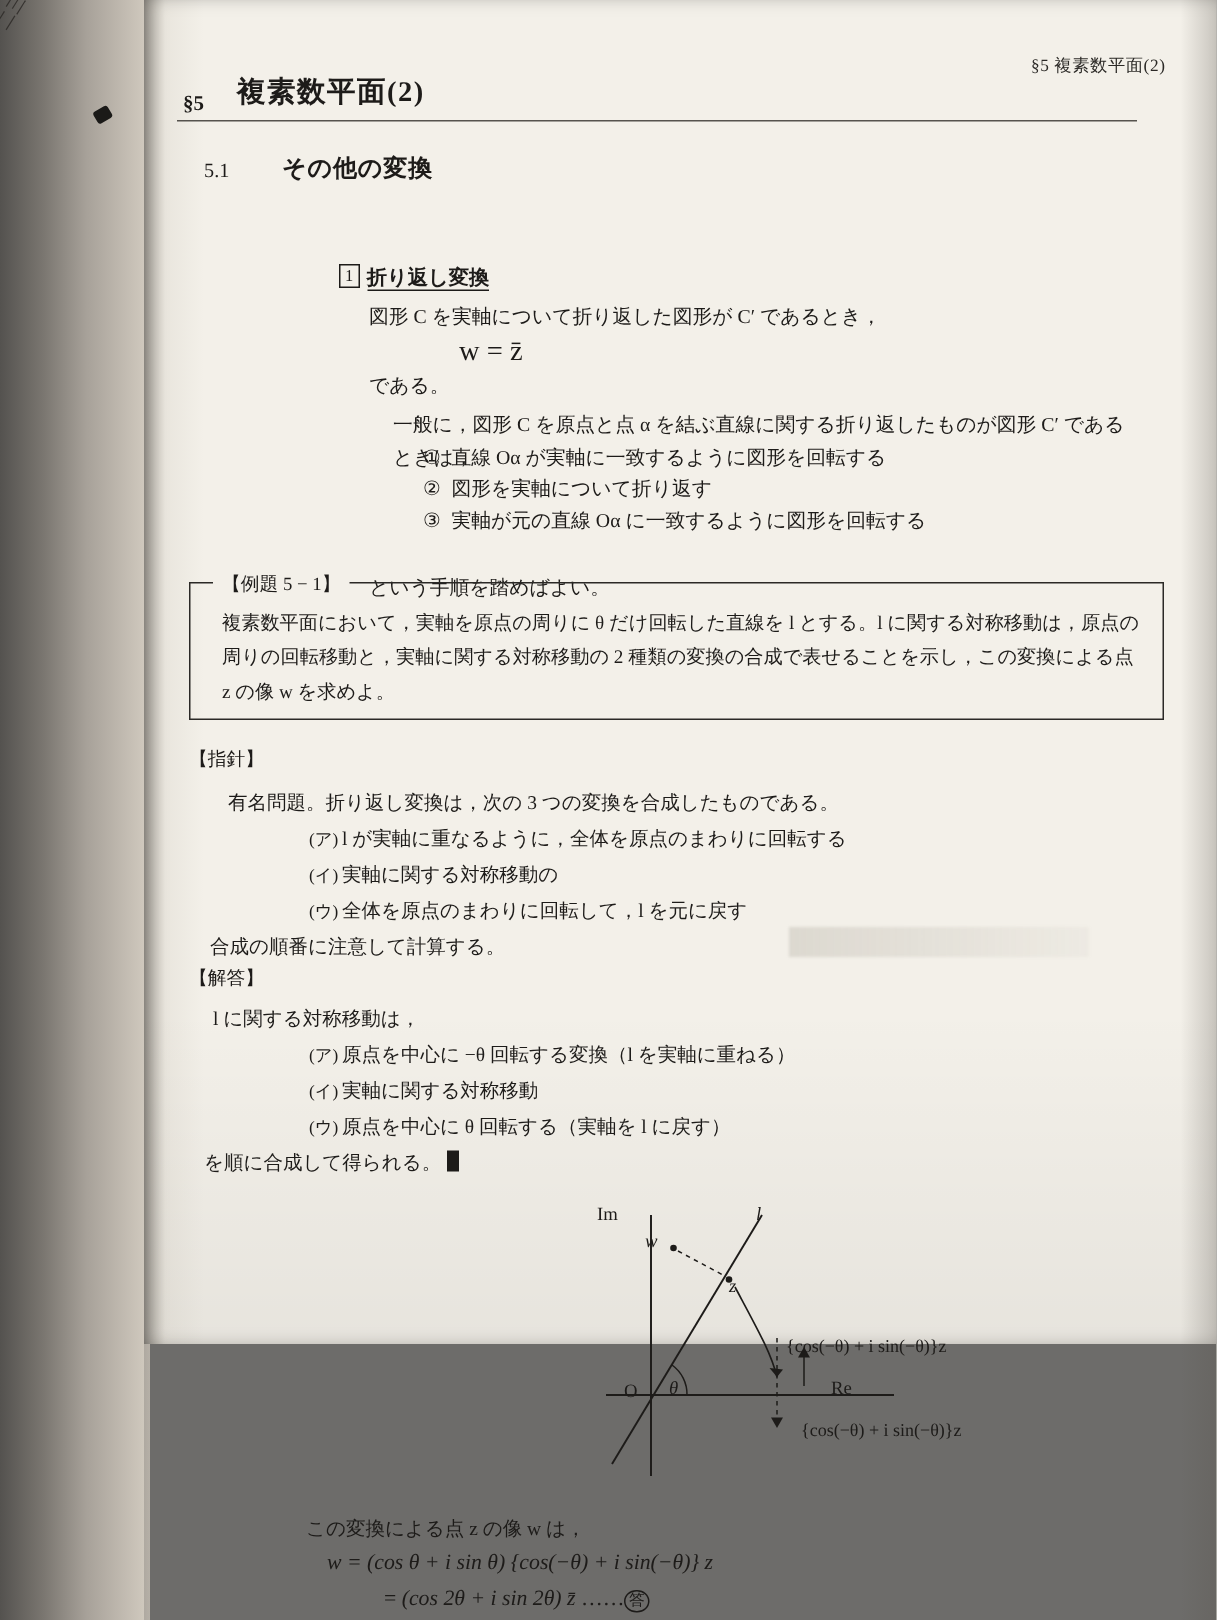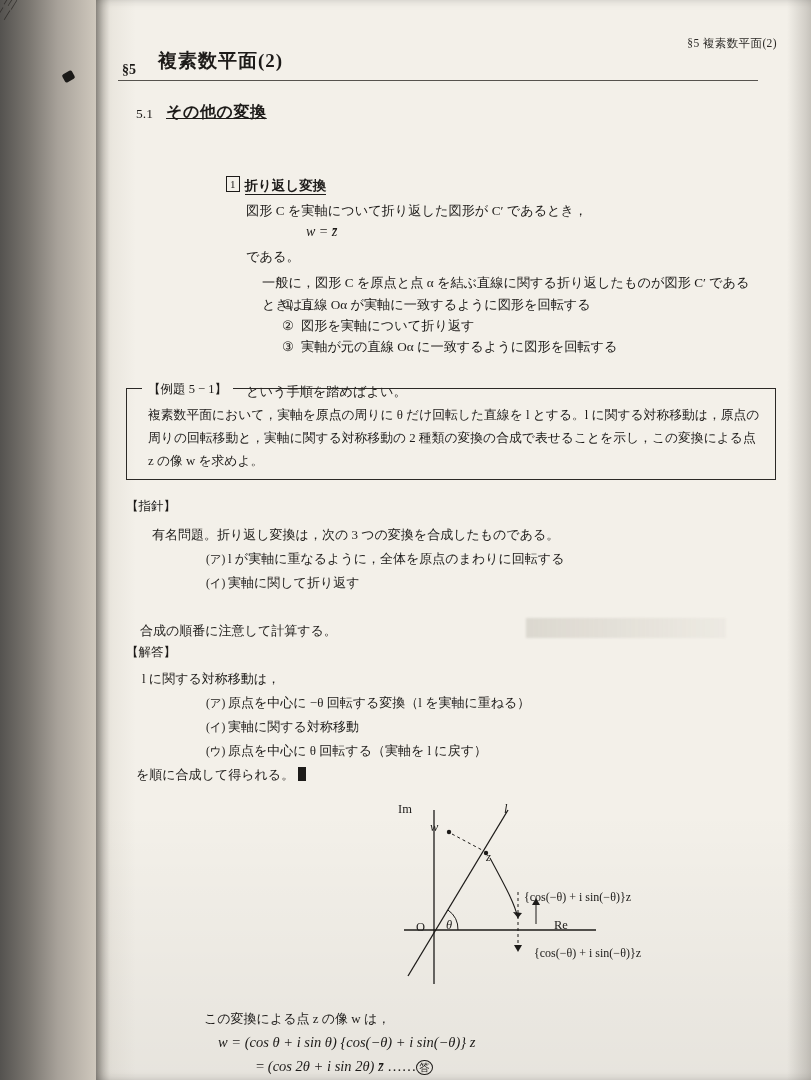--- a/index.html
+++ b/index.html
@@ -26,21 +26,21 @@
     font-size:12px;color:#2e2b28;letter-spacing:0.5px;white-space:nowrap;
     opacity:.85;
   }
   .left-marker{
     position:absolute;left:63px;top:72px;width:11px;height:9px;background:#1b1a18;
     transform:rotate(-30deg);border-radius:2px;
   }
 
   
   .page{
-    position:absolute;left:96px;top:0;width:715px;height:1080px;
+    position:absolute;left:96px;top:0;width:715px;height:896px;
     background:#f3f0e9;
     background-image:linear-gradient(90deg, rgba(120,112,100,.45) 0px, rgba(190,183,170,.18) 14px, rgba(255,255,255,0) 40px),
                      linear-gradient(0deg, rgba(0,0,0,.05), rgba(0,0,0,0) 25%);
     box-shadow: inset 6px 0 14px -6px rgba(0,0,0,.55);
     color:#1d1b19;
   }
   .page::after{
     content:"";position:absolute;right:0;top:0;width:24px;height:1080px;
     background:linear-gradient(270deg, rgba(90,85,78,.28), rgba(0,0,0,0));
     pointer-events:none;
@@ -48,30 +48,30 @@
 
   .hdr{
     position:absolute;right:34px;top:36px;font-size:11.5px;color:#2b2926;letter-spacing:.4px;
   }
 
   .chapno{position:absolute;left:26px;top:62px;font-size:14px;font-weight:bold;}
   .chaptitle{position:absolute;left:62px;top:48px;font-size:19px;font-weight:bold;letter-spacing:1px;}
   .rule{position:absolute;left:22px;top:80px;width:640px;height:1.4px;background:#3a3733;opacity:.85;}
 
   .secno{position:absolute;left:40px;top:106px;font-size:13.5px;}
-  .sectitle{position:absolute;left:70px;top:102px;font-size:16px;font-weight:bold;letter-spacing:.6px;text-decoration:underline;}
+  .sectitle{position:absolute;left:92px;top:102px;font-size:16px;font-weight:bold;letter-spacing:.6px;}
 
   .p1{position:absolute;left:46px;top:134px;width:620px;font-size:13.2px;line-height:1.75;}
 
   .sub1{position:absolute;left:130px;top:176px;font-size:13.5px;font-weight:bold;}
   .sub1 .bx{display:inline-block;border:1.2px solid #1d1b19;padding:0 3px;margin-right:5px;font-weight:normal;font-size:11px;line-height:14px;vertical-align:2px;}
   .sub1 .u{border-bottom:1.2px solid #1d1b19;padding-bottom:1px;}
 
   .p2{position:absolute;left:150px;top:200px;width:520px;font-size:13.2px;line-height:1.7;}
-  .eq1{position:absolute;left:210px;top:224px;font-size:14px;font-style:italic;}
+  .eq1{position:absolute;left:210px;top:224px;font-size:19px;}
   .p3{position:absolute;left:150px;top:248px;font-size:13.2px;}
   .p4{position:absolute;left:166px;top:272px;width:500px;font-size:13.2px;line-height:1.7;}
 
   .li{position:absolute;font-size:13.2px;}
   .li .n{display:inline-block;width:19px;}
 
   .p5{position:absolute;left:150px;top:358px;font-size:13.2px;margin-top:25px;}
 
   
   .exbox{
@@ -157,21 +157,24 @@
     <div class="exlabel">【例題 5 − 1】</div>
     <div class="extext">複素数平面において，実軸を原点の周りに θ だけ回転した直線を l とする。l に関する対称移動は，原点の周りの回転移動と，実軸に関する対称移動の 2 種類の変換の合成で表せることを示し，この変換による点 z の像 w を求めよ。</div>
 
     <div class="tag" style="left:30px;top:498px;">【指針】</div>
     <div class="blk" style="left:56px;top:524px;width:600px;">有名問題。折り返し変換は，次の 3 つの変換を合成したものである。</div>
 
     <div class="blk" style="left:110px;top:548px;">
       <span class="kana">(ア)</span><span>l が実軸に重なるように，全体を原点のまわりに回転する</span>
     </div>
     <div class="blk" style="left:110px;top:572px;">
-      <span class="kana">(イ)</span><span>実軸に関して折り返す</span>
+      <span class="kana">(イ)</span><span>実軸に関する対称移動の</span>
+    </div>
+    <div class="blk" style="left:110px;top:596px;">
+      <span class="kana">(ウ)</span><span>全体を原点のまわりに回転して，l を元に戻す</span>
     </div>
     <div class="blk" style="left:44px;top:620px;">合成の順番に注意して計算する。</div>
 
     <div class="smudge"></div>
 
     <div class="tag" style="left:30px;top:644px;">【解答】</div>
     <div class="blk" style="left:46px;top:668px;">l に関する対称移動は，</div>
 
     <div class="blk" style="left:110px;top:692px;">
       <span class="kana">(ア)</span><span>原点を中心に −θ 回転する変換（l を実軸に重ねる）</span>

